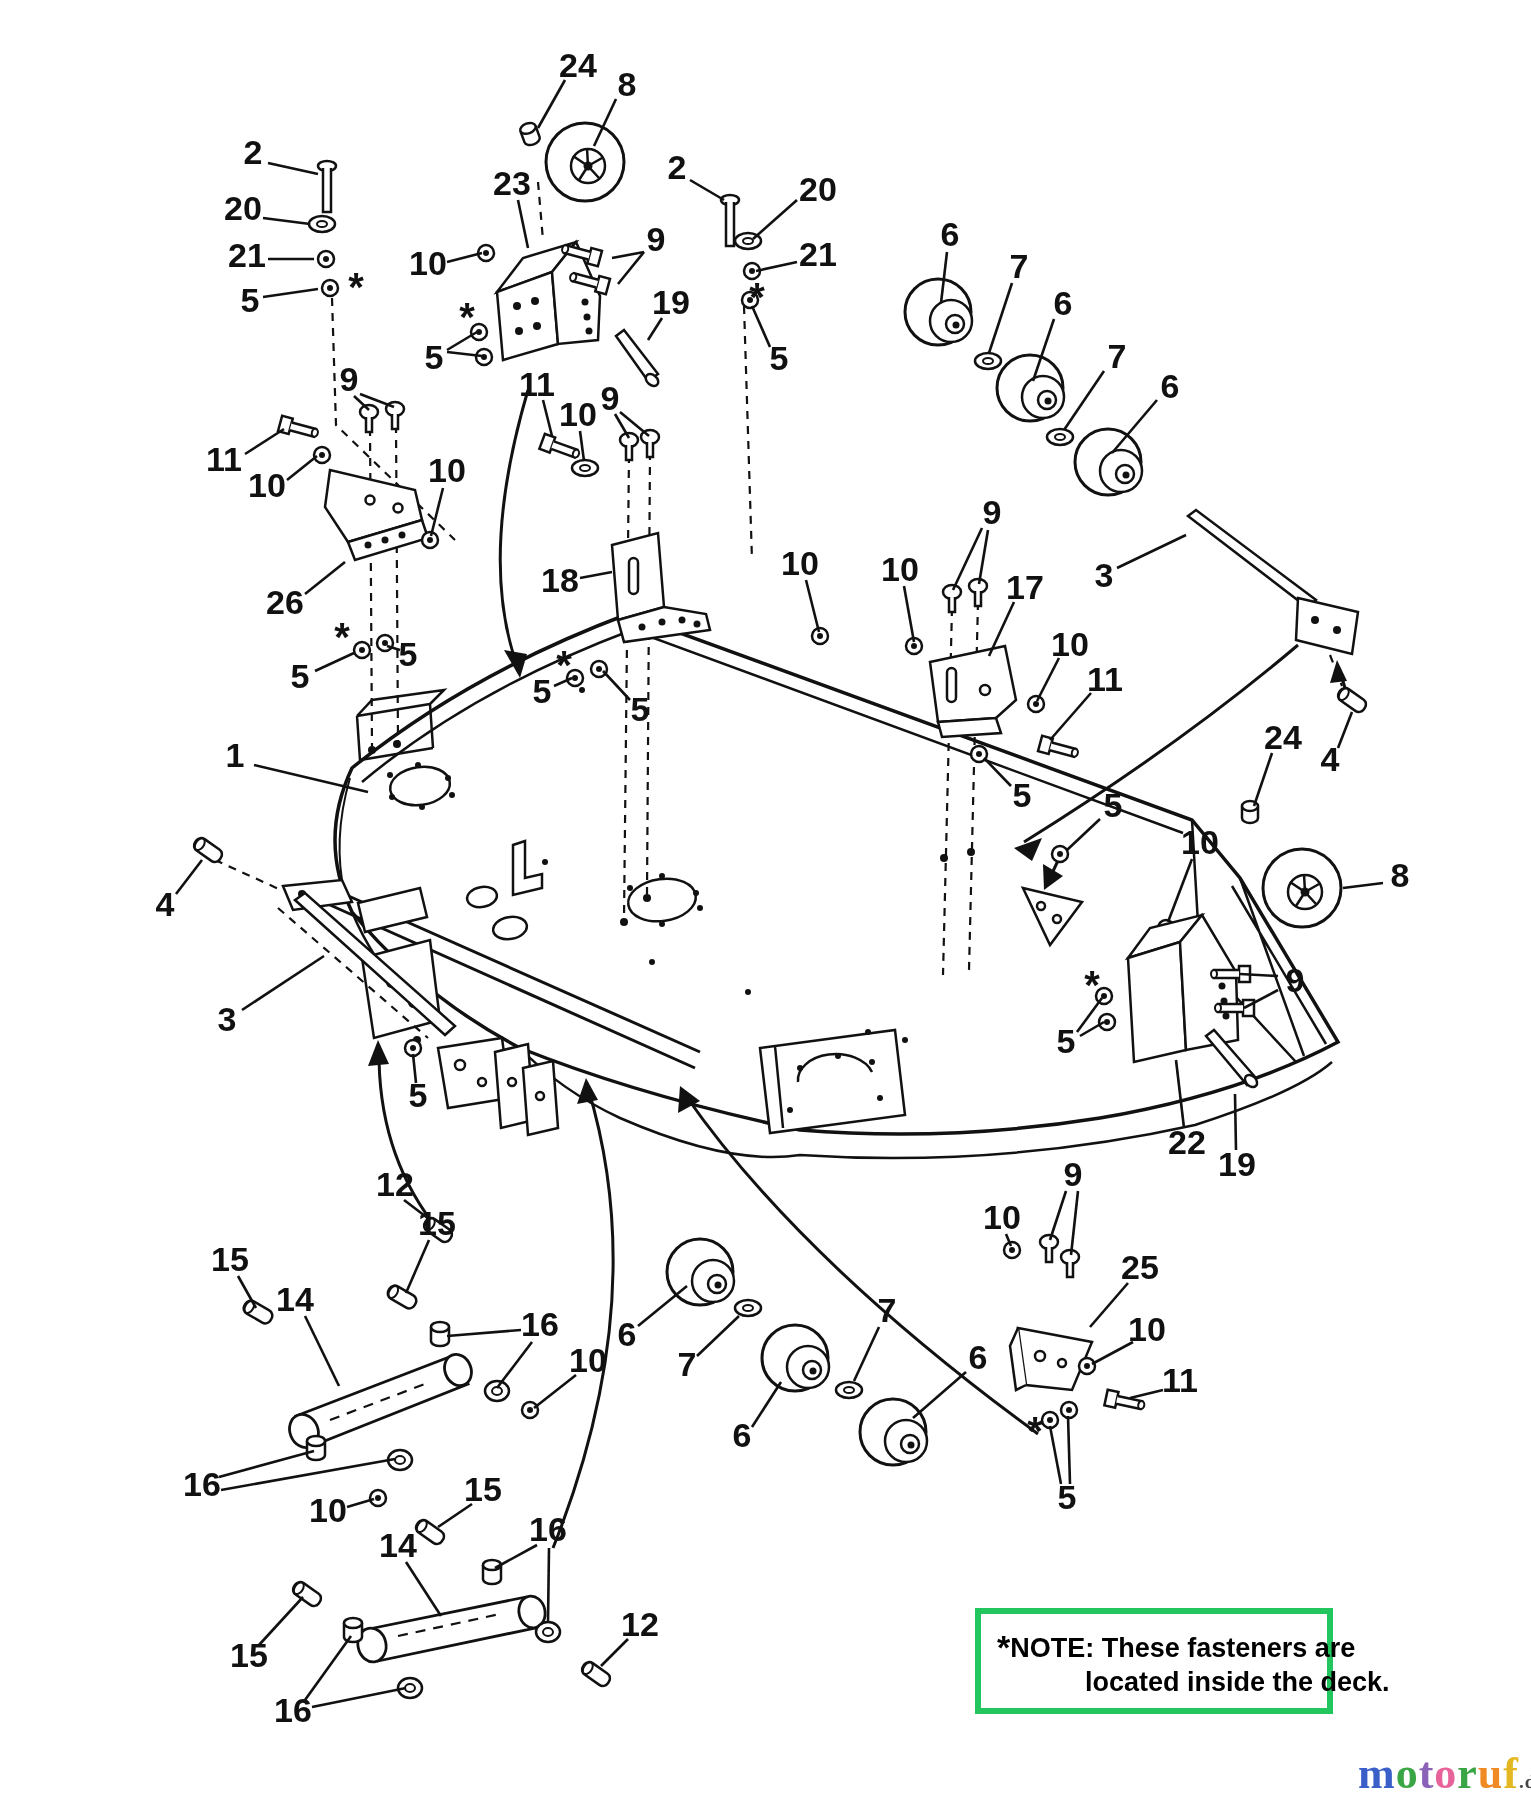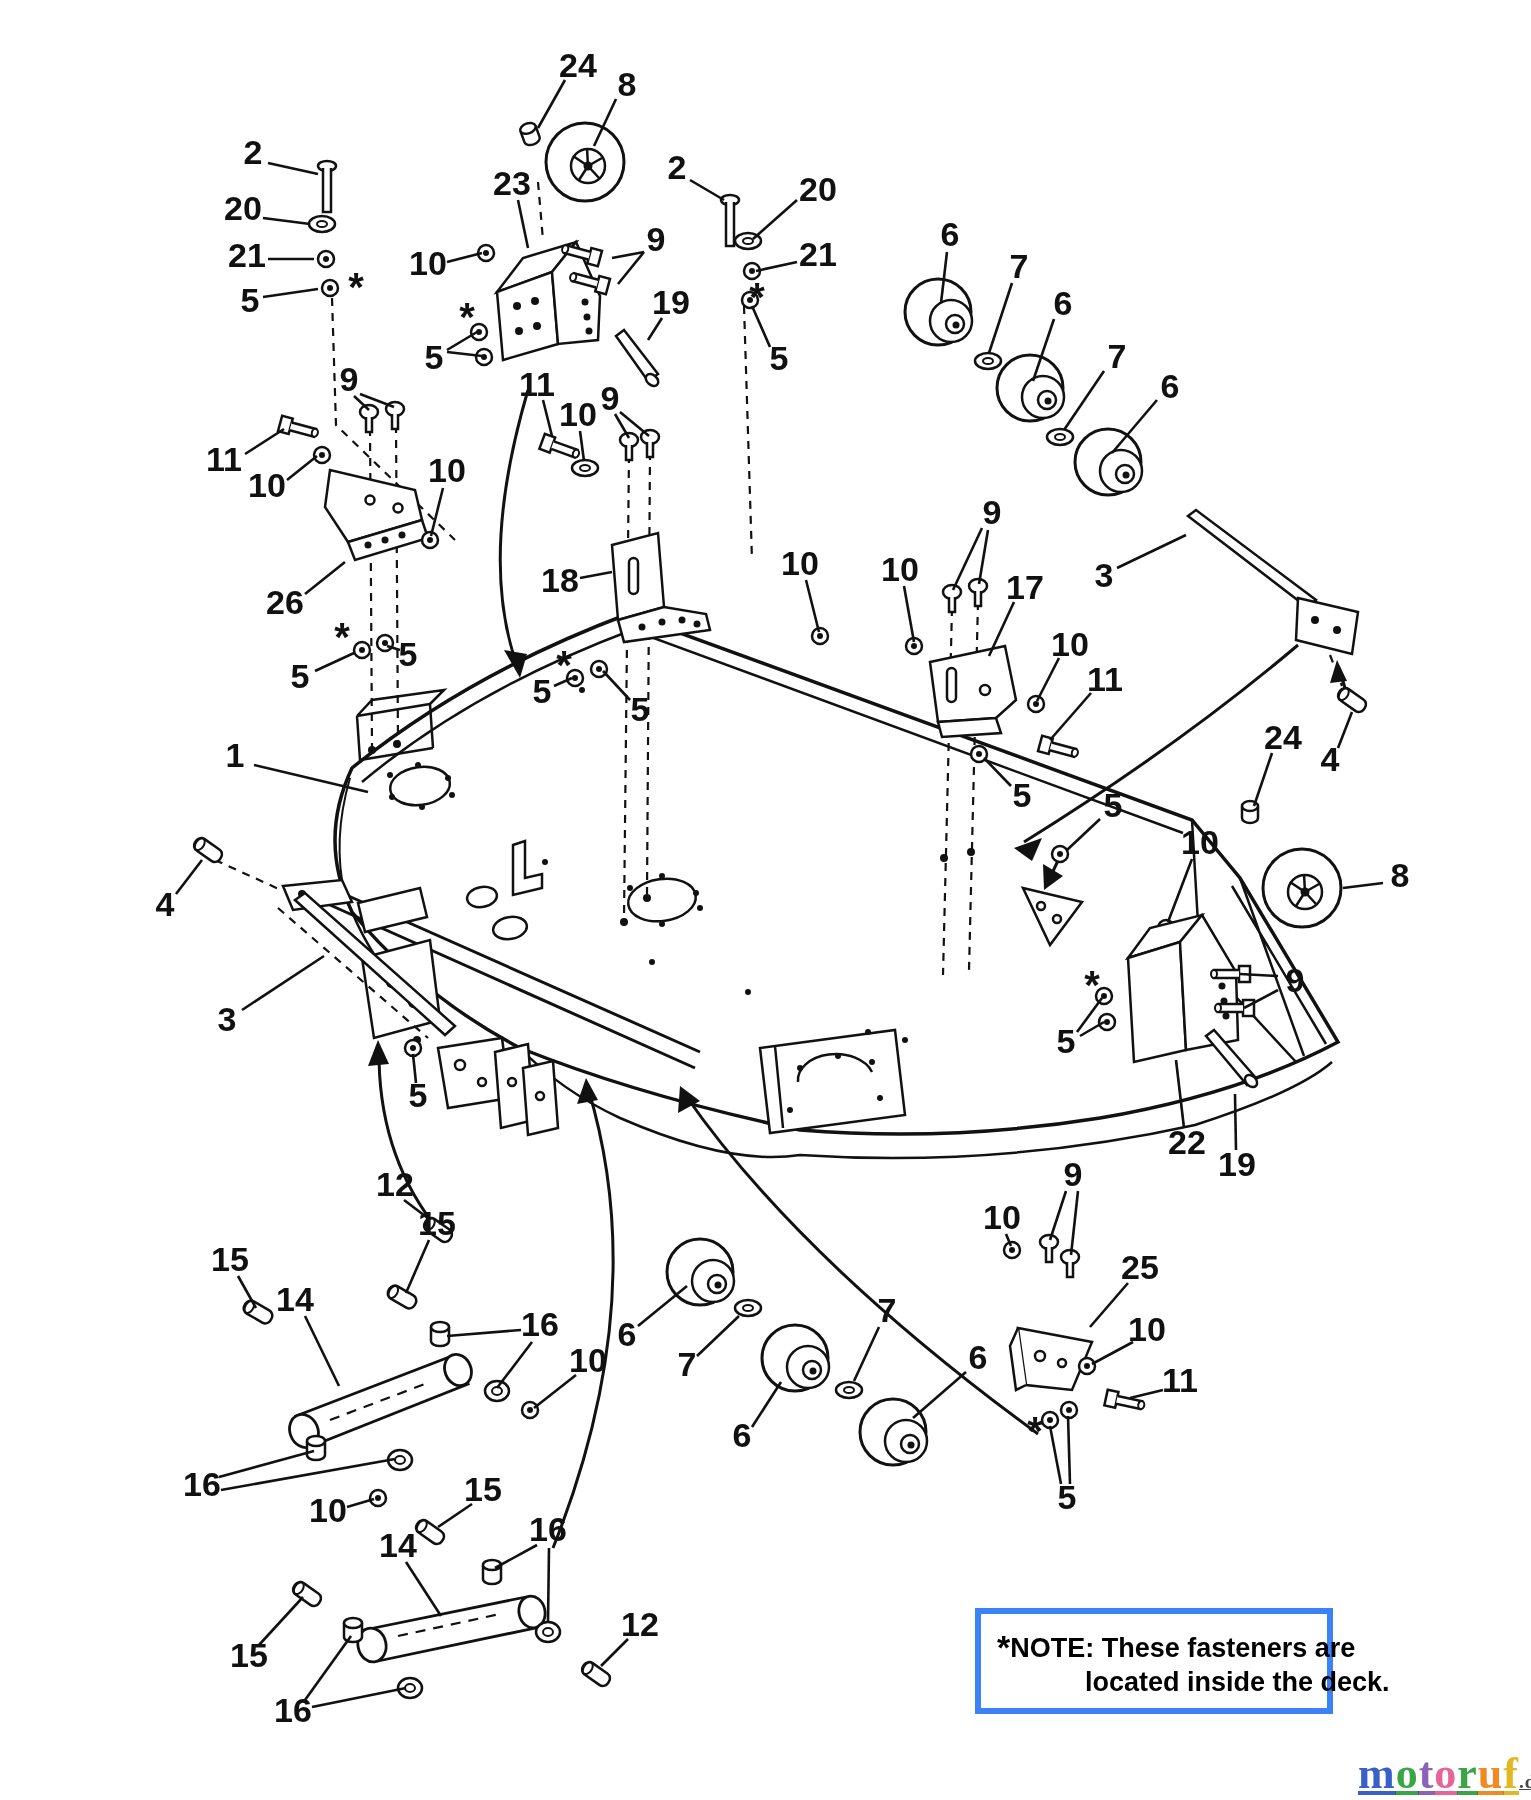--- a/index.html
+++ b/index.html
@@ -2,28 +2,28 @@
 <html><head>
 <meta charset="utf-8">
 <style>
   html,body{margin:0;padding:0;background:#fff;}
   #stage{position:relative;width:1531px;height:1800px;background:#ffffff;overflow:hidden;
          font-family:"Liberation Sans",sans-serif;}
   svg{position:absolute;left:0;top:0;}
   .callout{font:bold 34px "Liberation Sans",sans-serif;fill:#111;}
   .ast{font:bold 40px "Liberation Sans",sans-serif;fill:#111;}
   .note-box{position:absolute;left:975px;top:1608px;width:358px;height:106px;
-            border:6px solid #3b82f6;background:#fff;box-sizing:border-box;
+            border:6px solid #22c55e;background:#fff;box-sizing:border-box;
             padding:14px 10px 0 16px;color:#000;}
   .note-row1{font:bold 27px "Liberation Sans",sans-serif;white-space:nowrap;}
   .note-ast{font:bold 34px "Liberation Sans",sans-serif;vertical-align:-2px;}
   .note-row2{font:bold 27px "Liberation Sans",sans-serif;padding-left:88px;white-space:nowrap;}
   .watermark{position:absolute;left:1358px;top:1748px;width:170px;text-align:right;
              font:bold 44px "Liberation Serif",serif;letter-spacing:1px;white-space:nowrap;}
-  .watermark span{display:inline;text-decoration:underline;}
+  .watermark span{display:inline;}
   .wm-suffix{font:bold 19px "Liberation Serif",serif;}
   line,path,circle,ellipse,rect,polygon{vector-effect:none;}
 </style>
 </head>
 <body>
 
 <div id="stage">
 
 <svg width="1531" height="1800" viewBox="0 0 1531 1800">
   <defs>

